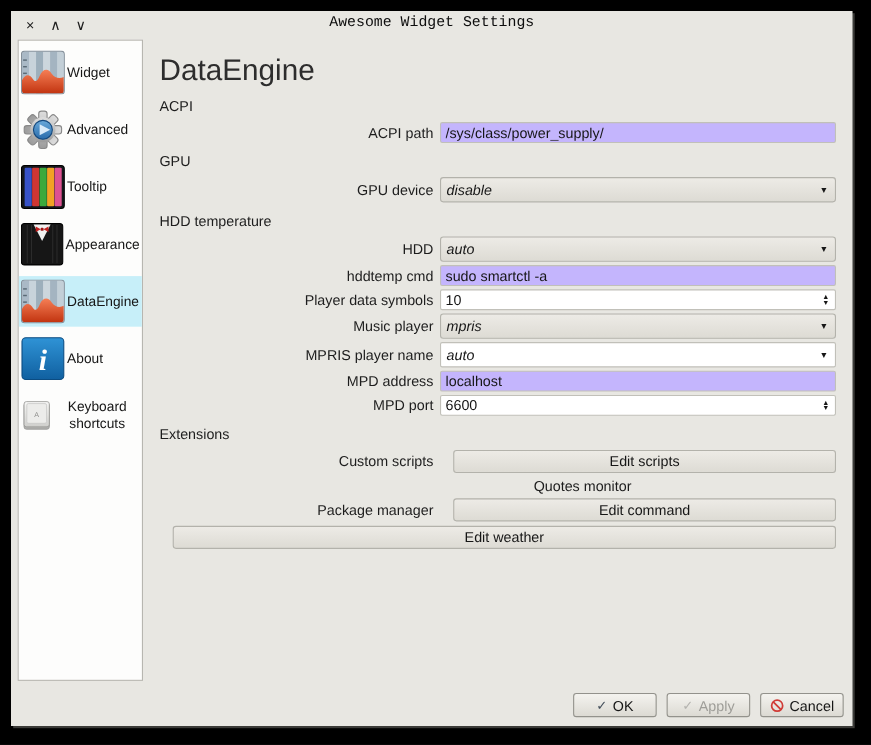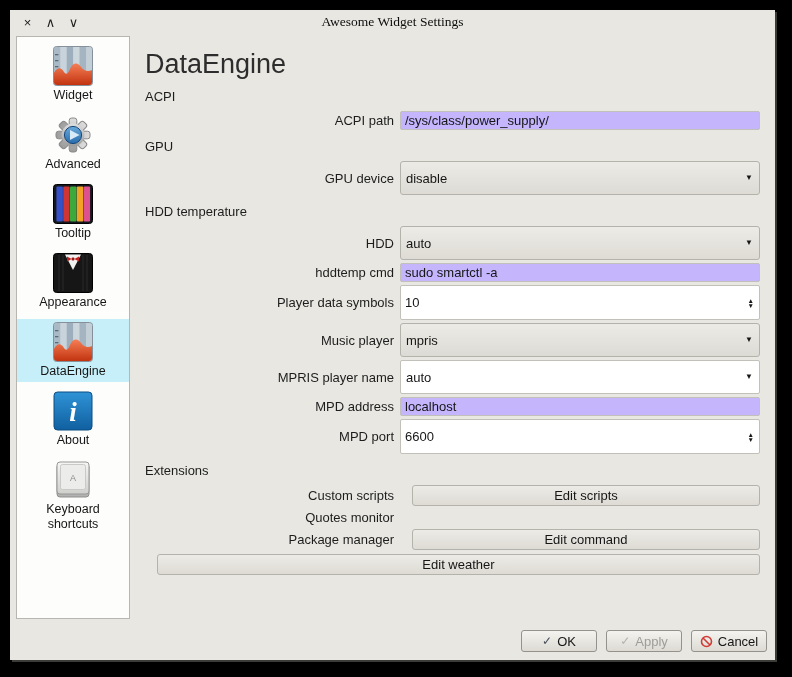--- a/index.html
+++ b/index.html
@@ -7,46 +7,46 @@
   .stage { position:relative; width:792px; height:677px; background:#000; overflow:hidden;
            font-family:"Liberation Sans", sans-serif; }
   .window { position:absolute; left:10px; top:10px; width:765px; height:650px;
             background:#e8e7e2; box-shadow:2px 2px 0 rgba(130,130,124,0.45); }
 
   
   .titlebar { position:absolute; top:0; left:0; right:0; height:24px; }
   .win-controls { position:absolute; left:11px; top:0; height:24px; display:flex; gap:10px; align-items:center; }
   .wc { font-size:13px; color:#1d1d1d; width:13px; text-align:center; line-height:1; cursor:default; }
   .titlebar .title { position:absolute; left:0; right:0; top:4px; text-align:center;
-            font-family:Liberation Serif, serif; font-size:13.5px; color:#0d0d0d; }
+            font-family:Liberation Mono, monospace; font-size:13.5px; color:#0d0d0d; }
 
   
   .sidebar { position:absolute; left:6px; top:26px; width:114px; height:583px;
              background:#fdfdfc; border:1px solid #b7b6b0; padding-top:6px; overflow:hidden; }
-  .side-item { display:flex; flex-direction:column; align-items:center; gap:2px;
+  .side-item { display:flex; flex-direction:row; align-items:center; gap:2px;
                padding:3px 2px 3px; margin-bottom:6px; }
   .side-item.selected { background:#c7eff9; }
   .side-label { font-size:12.5px; color:#161616; text-align:center; line-height:1.2; max-width:96px; }
   .ic { width:40px; height:40px; display:block; }
 
   
   .main { position:absolute; left:135px; top:24px; width:615px; }
   .page-title { font-size:27px; font-weight:400; color:#2d2d2d; line-height:32px; margin:14px 0 6px 0; }
   .sec { font-size:13px; font-weight:400; color:#1d1d1d; margin:9px 0 7px; }
-  .row { display:flex; align-items:center; margin-bottom:3px; }
+  .row { display:flex; align-items:center; margin-bottom:3px;justify-content:center; }
   .rlab { width:255px; text-align:right; padding-right:6px; font-size:13px; color:#1d1d1d; white-space:nowrap; }
   .tinput { flex:1; height:19px; border:1px solid #c1c0b9; border-radius:2px; background:#c4b5fd;
             font:13px "Liberation Sans", sans-serif; color:#161616; padding:0 4px; outline:none; }
-  .combo { flex:1; height:34px; border:1px solid #b3b2ab; border-radius:3px;
+  .combo { flex:1; height:23px; border:1px solid #b3b2ab; border-radius:3px;
            background:linear-gradient(#edebe6,#dddbd4); display:flex; align-items:center;
-           padding:0 6px 0 5px; font-size:13px; color:#161616; cursor:default; }
+           padding:0 6px 0 5px; font-size:13px; color:#161616; cursor:default;font-style:italic; }
   .combo.editable { background:#fff; border-color:#c1c0b9; border-radius:2px; }
   .combo-text { flex:1; }
   .combo-arrow { font-size:8px; color:#161616; line-height:1; }
-  .spin { flex:1; height:35px; border:1px solid #c1c0b9; border-radius:2px; background:#fff;
+  .spin { flex:1; height:19px; border:1px solid #c1c0b9; border-radius:2px; background:#fff;
           display:flex; align-items:center; }
   .spin input { flex:1; border:none; background:transparent; outline:none;
                 font:13px "Liberation Sans", sans-serif; color:#161616; padding:0 4px; }
   .spin-arrows { display:flex; flex-direction:column; align-items:center; padding-right:5px;
                  font-size:6.5px; line-height:5px; color:#161616; cursor:default; }
   .editbtn { flex:1; height:21px; border:1px solid #b3b2ab; border-radius:3px;
              background:linear-gradient(#edebe6,#dddbd4); font:13px "Liberation Sans", sans-serif;
              color:#161616; cursor:default;margin-left:12px; }
   .row.btnrow { margin-bottom:4px; }
 

